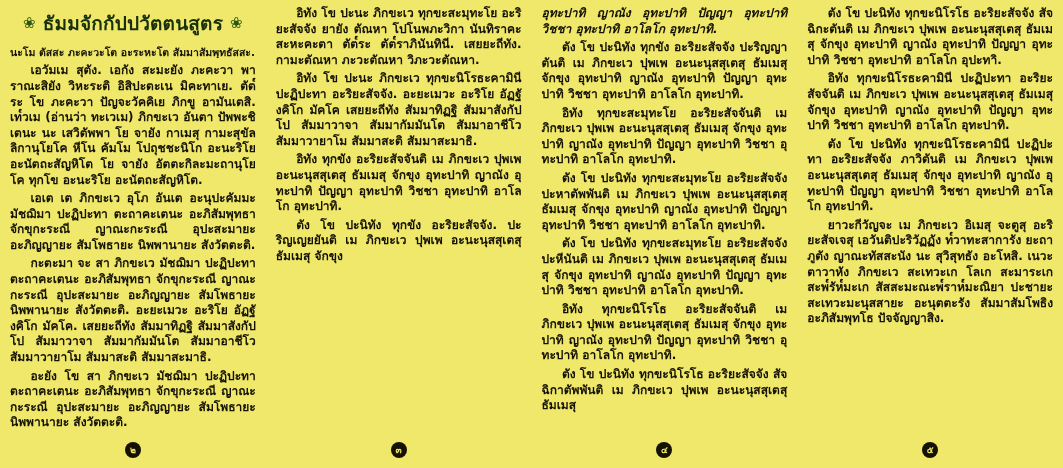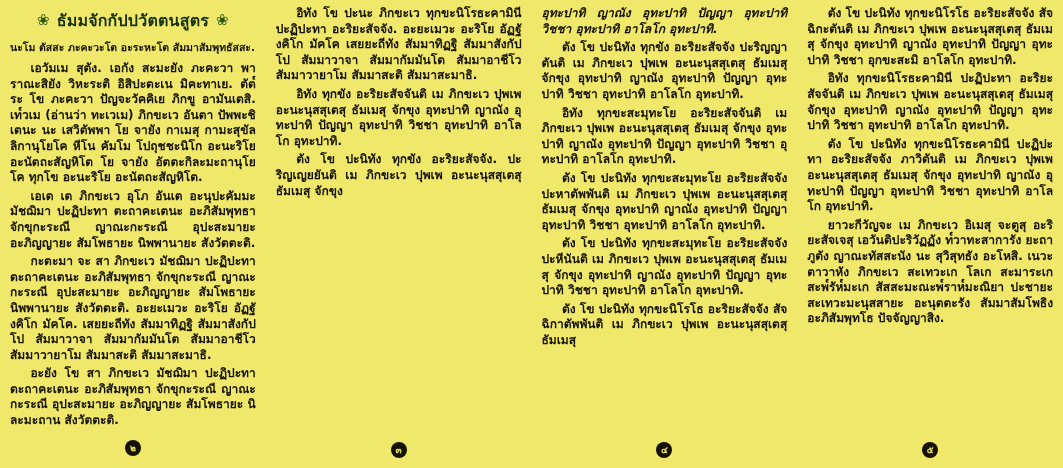--- a/index.html
+++ b/index.html
@@ -28,21 +28,21 @@
     justify-content: center;
     gap: 7px;
     margin: 2px 0 6px 0;
   }
   .ornament {
     color: #2c5713;
     font-size: 15px;
     line-height: 1;
   }
   .doc-title {
-    font-size: 16px;
+    font-size: 19px;
     font-weight: bold;
     color: #17300a;
     white-space: nowrap;
     letter-spacing: 0.2px;
   }
   .namo {
     font-size: 10.5px;
     font-weight: bold;
     color: #151204;
     white-space: nowrap;
@@ -87,42 +87,44 @@
   <div class="column">
     <div class="title-row">
       <span class="ornament">❀</span>
       <span class="doc-title">ธัมมจักกัปปวัตตนสูตร</span>
       <span class="ornament">❀</span>
     </div>
     <p class="namo">นะโม ตัสสะ ภะคะวะโต อะระหะโต สัมมาสัมพุทธัสสะ. (๓ จบ)</p>
     <p class="para">เอวัมเม สุตัง. เอกัง สะมะยัง ภะคะวา พาราณะสิยัง วิหะระติ อิสิปะตะเน มิคะทาเย. ตัต๎ระ โข ภะคะวา ปัญจะวัคคิเย ภิกขู อามันเตสิ. เท๎วเม (อ่านว่า ทะเวเม) ภิกขะเว อันตา ปัพพะชิเตนะ นะ เสวิตัพพา โย จายัง กาเมสุ กามะสุขัลลิกานุโยโค หีโน คัมโม โปถุชชะนิโก อะนะริโย อะนัตถะสัญหิโต โย จายัง อัตตะกิละมะถานุโยโค ทุกโข อะนะริโย อะนัตถะสัญหิโต.</p>
     <p class="para">เอเต เต ภิกขะเว อุโภ อันเต อะนุปะคัมมะ มัชฌิมา ปะฏิปะทา ตะถาคะเตนะ อะภิสัมพุทธา จักขุกะระณี ญาณะกะระณี อุปะสะมายะ อะภิญญายะ สัมโพธายะ นิพพานายะ สังวัตตะติ.</p>
     <p class="para">กะตะมา จะ สา ภิกขะเว มัชฌิมา ปะฏิปะทา ตะถาคะเตนะ อะภิสัมพุทธา จักขุกะระณี ญาณะกะระณี อุปะสะมายะ อะภิญญายะ สัมโพธายะ นิพพานายะ สังวัตตะติ. อะยะเมวะ อะริโย อัฏฐังคิโก มัคโค. เสยยะถีทัง สัมมาทิฏฐิ สัมมาสังกัปโป สัมมาวาจา สัมมากัมมันโต สัมมาอาชีโว สัมมาวายาโม สัมมาสะติ สัมมาสะมาธิ.</p>
-    <p class="para">อะยัง โข สา ภิกขะเว มัชฌิมา ปะฏิปะทา ตะถาคะเตนะ อะภิสัมพุทธา จักขุกะระณี ญาณะกะระณี อุปะสะมายะ อะภิญญายะ สัมโพธายะ นิละมะถาน สังวัตตะติ.</p>
+    <p class="para">อะยัง โข สา ภิกขะเว มัชฌิมา ปะฏิปะทา ตะถาคะเตนะ อะภิสัมพุทธา จักขุกะระณี ญาณะกะระณี อุปะสะมายะ อะภิญญายะ สัมโพธายะ นิพพานายะ สังวัตตะติ.</p>
     <div class="page-marker near">๒</div>
   </div>
 
   <div class="column">
+    <p class="para">อิทัง โข ปะนะ ภิกขะเว ทุกขะสะมุทะโย อะริยะสัจจัง ยายัง ตัณหา โปโนพภะวิกา นันทิราคะสะหะคะตา ตัต๎ระ ตัต๎ราภินันทินี. เสยยะถีทัง. กามะตัณหา ภะวะตัณหา วิภะวะตัณหา.</p>
     <p class="para">อิทัง โข ปะนะ ภิกขะเว ทุกขะนิโรธะคามินีปะฏิปะทา อะริยะสัจจัง. อะยะเมวะ อะริโย อัฏฐังคิโก มัคโค เสยยะถีทัง สัมมาทิฏฐิ สัมมาสังกัปโป สัมมาวาจา สัมมากัมมันโต สัมมาอาชีโว สัมมาวายาโม สัมมาสะติ สัมมาสะมาธิ.</p>
     <p class="para">อิทัง ทุกขัง อะริยะสัจจันติ เม ภิกขะเว ปุพเพ อะนะนุสสุเตสุ ธัมเมสุ จักขุง อุทะปาทิ ญาณัง อุทะปาทิ ปัญญา อุทะปาทิ วิชชา อุทะปาทิ อาโลโก อุทะปาทิ.</p>
     <p class="para">ตัง โข ปะนิทัง ทุกขัง อะริยะสัจจัง. ปะริญเญยยันติ เม ภิกขะเว ปุพเพ อะนะนุสสุเตสุ ธัมเมสุ จักขุง</p>
     <div class="page-marker">๓</div>
   </div>
 
   <div class="column">
     <p class="para cont">อุทะปาทิ ญาณัง อุทะปาทิ ปัญญา อุทะปาทิ วิชชา อุทะปาทิ อาโลโก อุทะปาทิ.</p>
     <p class="para">ตัง โข ปะนิทัง ทุกขัง อะริยะสัจจัง ปะริญญาตันติ เม ภิกขะเว ปุพเพ อะนะนุสสุเตสุ ธัมเมสุ จักขุง อุทะปาทิ ญาณัง อุทะปาทิ ปัญญา อุทะปาทิ วิชชา อุทะปาทิ อาโลโก อุทะปาทิ.</p>
     <p class="para">อิทัง ทุกขะสะมุทะโย อะริยะสัจจันติ เม ภิกขะเว ปุพเพ อะนะนุสสุเตสุ ธัมเมสุ จักขุง อุทะปาทิ ญาณัง อุทะปาทิ ปัญญา อุทะปาทิ วิชชา อุทะปาทิ อาโลโก อุทะปาทิ.</p>
     <p class="para">ตัง โข ปะนิทัง ทุกขะสะมุทะโย อะริยะสัจจัง ปะหาตัพพันติ เม ภิกขะเว ปุพเพ อะนะนุสสุเตสุ ธัมเมสุ จักขุง อุทะปาทิ ญาณัง อุทะปาทิ ปัญญา อุทะปาทิ วิชชา อุทะปาทิ อาโลโก อุทะปาทิ.</p>
     <p class="para">ตัง โข ปะนิทัง ทุกขะสะมุทะโย อะริยะสัจจัง ปะหีนันติ เม ภิกขะเว ปุพเพ อะนะนุสสุเตสุ ธัมเมสุ จักขุง อุทะปาทิ ญาณัง อุทะปาทิ ปัญญา อุทะปาทิ วิชชา อุทะปาทิ อาโลโก อุทะปาทิ.</p>
+    <p class="para">อิทัง ทุกขะนิโรโธ อะริยะสัจจันติ เม ภิกขะเว ปุพเพ อะนะนุสสุเตสุ ธัมเมสุ จักขุง อุทะปาทิ ญาณัง อุทะปาทิ ปัญญา อุทะปาทิ วิชชา อุทะปาทิ อาโลโก อุทะปาทิ.</p>
     <p class="para">ตัง โข ปะนิทัง ทุกขะนิโรโธ อะริยะสัจจัง สัจฉิกาตัพพันติ เม ภิกขะเว ปุพเพ อะนะนุสสุเตสุ ธัมเมสุ</p>
     <div class="page-marker">๔</div>
   </div>
 
   <div class="column">
-    <p class="para">ตัง โข ปะนิทัง ทุกขะนิโรโธ อะริยะสัจจัง สัจฉิกะตันติ เม ภิกขะเว ปุพเพ อะนะนุสสุเตสุ ธัมเมสุ จักขุง อุทะปาทิ ญาณัง อุทะปาทิ ปัญญา อุทะปาทิ วิชชา อุกขะสะมิ อาโลโก อุทะปาทิ.</p>
+    <p class="para">ตัง โข ปะนิทัง ทุกขะนิโรโธ อะริยะสัจจัง สัจฉิกะตันติ เม ภิกขะเว ปุพเพ อะนะนุสสุเตสุ ธัมเมสุ จักขุง อุทะปาทิ ญาณัง อุทะปาทิ ปัญญา อุทะปาทิ วิชชา อุทะปาทิ อาโลโก อุปะทาิ.</p>
     <p class="para">อิทัง ทุกขะนิโรธะคามินี ปะฏิปะทา อะริยะสัจจันติ เม ภิกขะเว ปุพเพ อะนะนุสสุเตสุ ธัมเมสุ จักขุง อุทะปาทิ ญาณัง อุทะปาทิ ปัญญา อุทะปาทิ วิชชา อุทะปาทิ อาโลโก อุทะปาทิ.</p>
     <p class="para">ตัง โข ปะนิทัง ทุกขะนิโรธะคามินี ปะฏิปะทา อะริยะสัจจัง ภาวิตันติ เม ภิกขะเว ปุพเพ อะนะนุสสุเตสุ ธัมเมสุ จักขุง อุทะปาทิ ญาณัง อุทะปาทิ ปัญญา อุทะปาทิ วิชชา อุทะปาทิ อาโลโก อุทะปาทิ.</p>
     <p class="para">ยาวะกีวัญจะ เม ภิกขะเว อิเมสุ จะตูสุ อะริยะสัจเจสุ เอวันติปะริวัฏฏัง ท๎วาทะสาการัง ยะถาภูตัง ญาณะทัสสะนัง นะ สุวิสุทธัง อะโหสิ. เนวะ ตาวาหัง ภิกขะเว สะเทวะเก โลเก สะมาระเก สะพ๎รัห๎มะเก สัสสะมะณะพ๎ราห๎มะณิยา ปะชายะ สะเทวะมะนุสสายะ อะนุตตะรัง สัมมาสัมโพธิง อะภิสัมพุทโธ ปัจจัญญาสิง.</p>
     <div class="page-marker">๕</div>
   </div>
 
 </div>
 
 </body></html>

